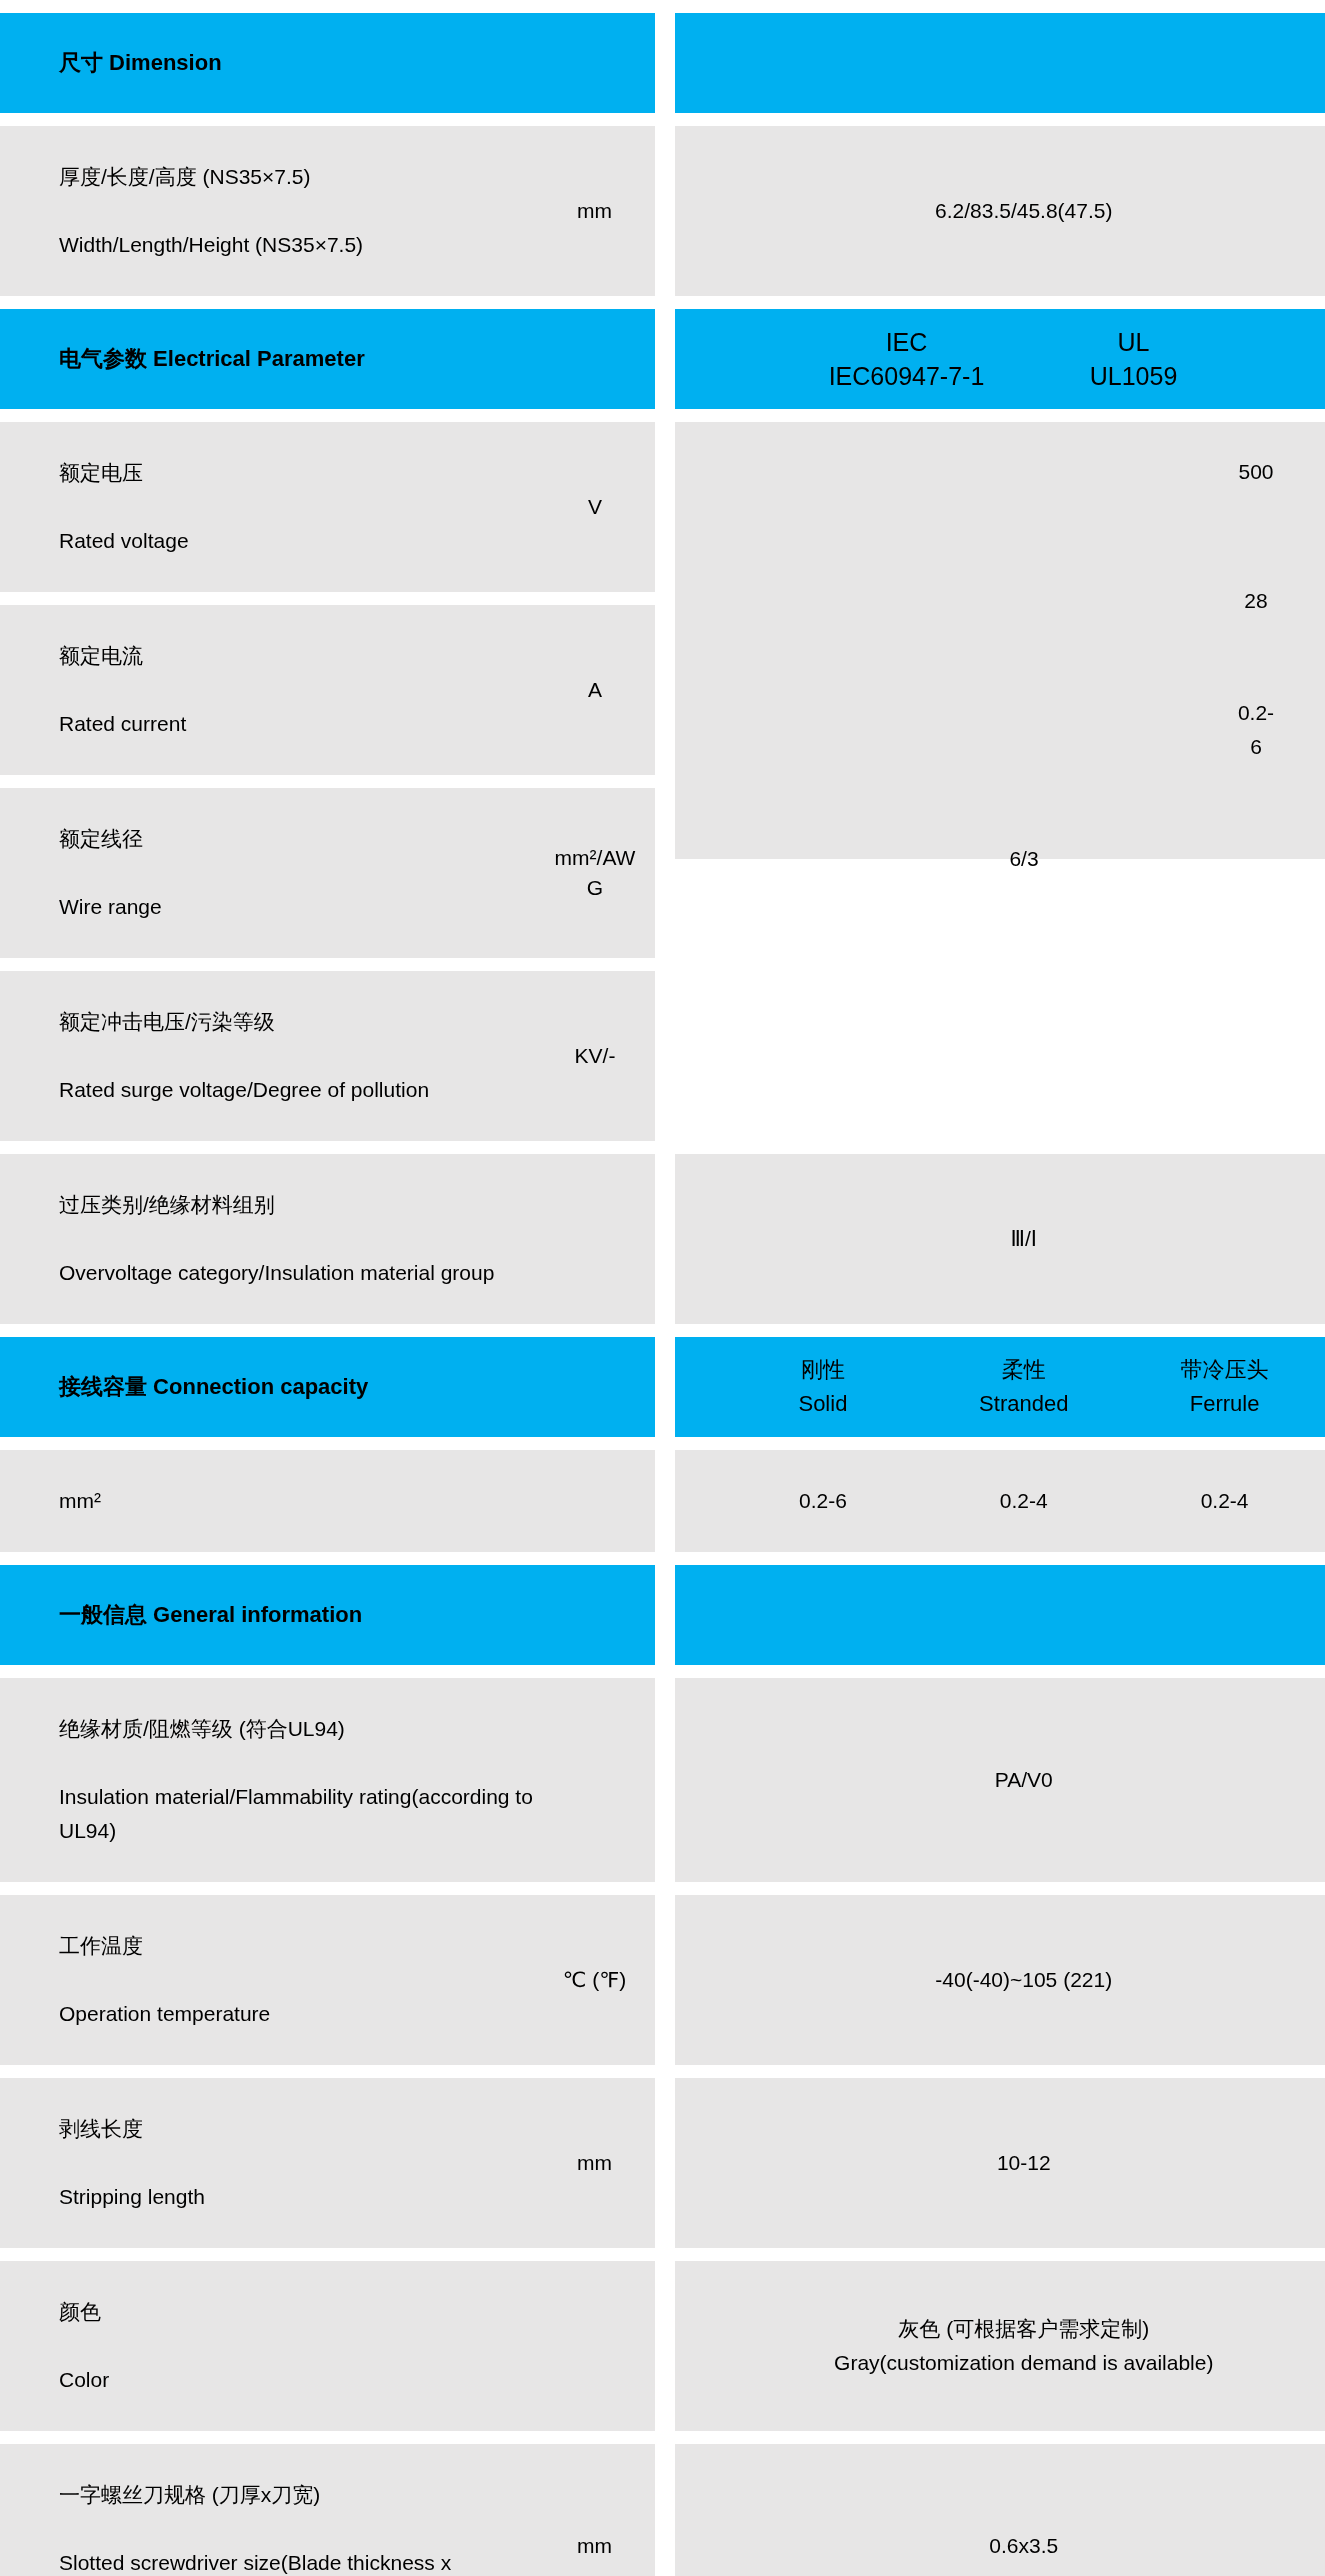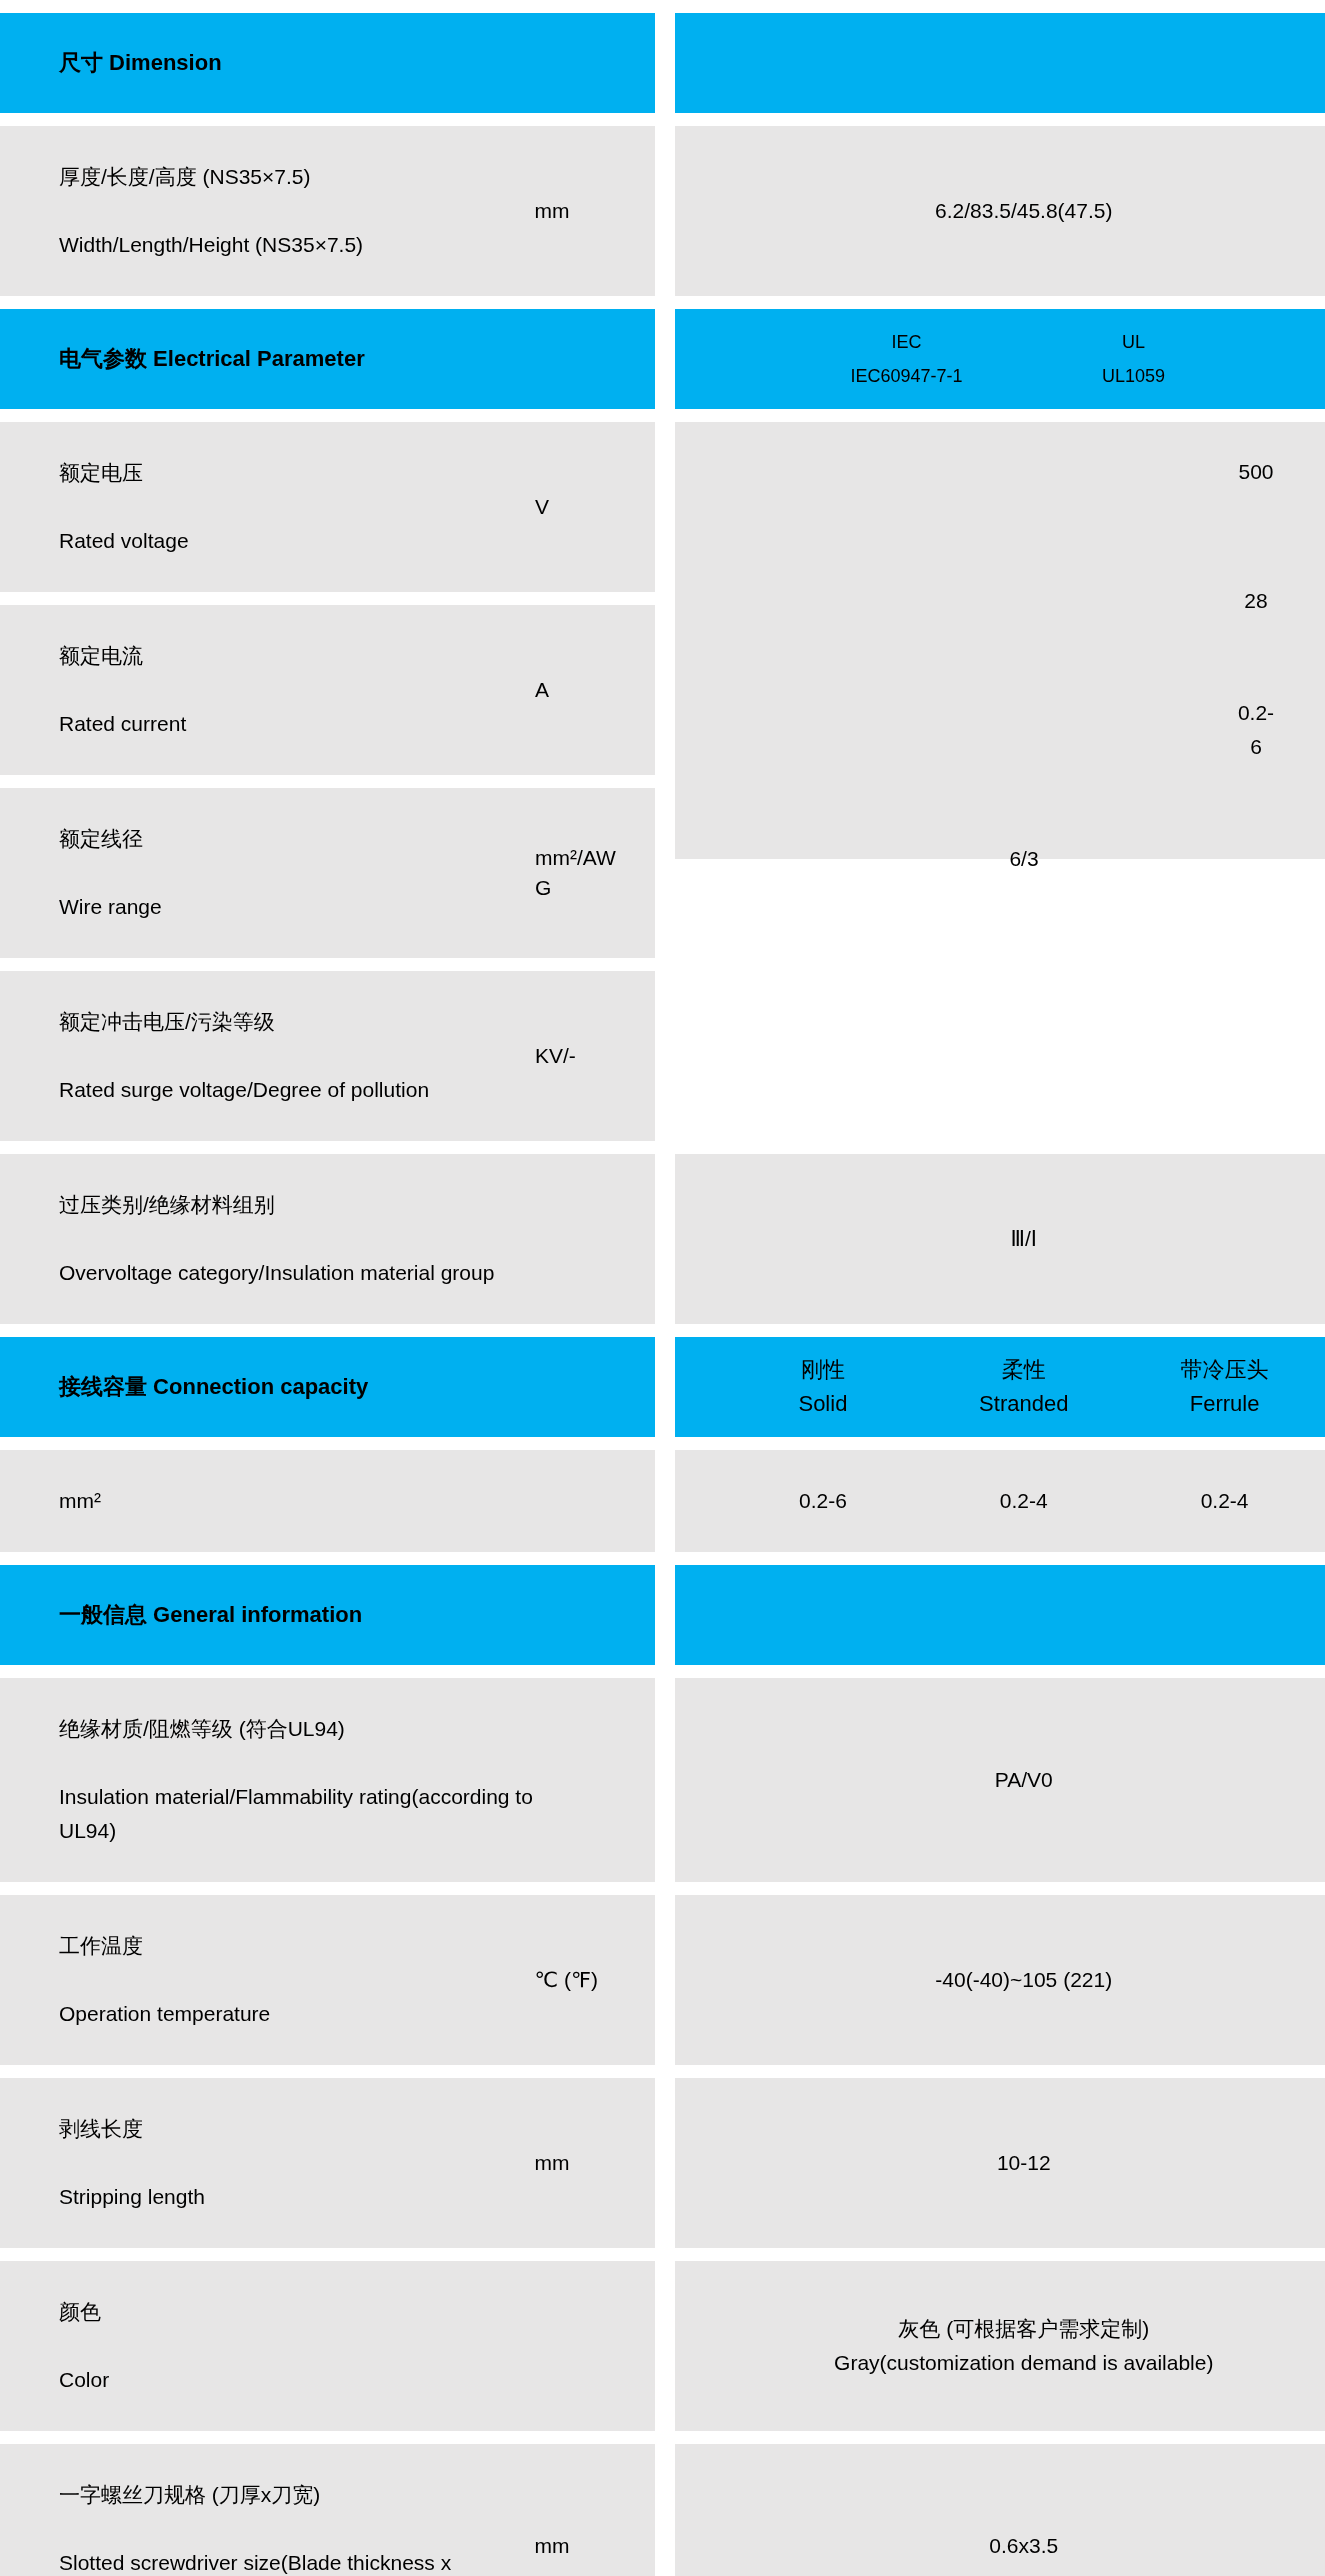--- a/index.html
+++ b/index.html
@@ -16,32 +16,32 @@
   }
   .page{width:1325px;padding-top:13px;display:flex;flex-direction:column;gap:13px;}
   .band{display:flex;gap:var(--gapw);}
   .cell{background:var(--row);min-height:100px;display:flex;align-items:center;padding-left:48px;}
   .cell.l{width:655px;}
   .cell.r{width:651px;justify-content:center;text-align:center;}
   .cell.head{background:var(--accent);font-weight:700;font-size:22px;}
   .cell.head .title{padding-left:11px;}
   .cell.tall{min-height:114px;}
   .label{flex:1;padding-left:11px;line-height:34px;white-space:pre-line;}
-  .unit{width:120px;line-height:30px;white-space:pre-line;}
+  .unit{width:120px;text-align:center;line-height:30px;white-space:pre-line;}
   .val{line-height:34px;white-space:pre-line;}
   
   .lstack{display:flex;flex-direction:column;gap:13px;width:655px;border-radius:7px;}
   .cell.r.merged{height:437px;flex-direction:column;align-items:center;justify-content:flex-start;gap:29px;}
   .vrow{position:relative;height:100px;flex:0 0 auto;}
   .vrow.center{display:flex;align-items:center;justify-content:center;}
   .pos{position:absolute;top:50%;transform:translate(-50%,-50%);line-height:34px;}
   .pos.a{left:232px;}
   .pos.b{left:459px;}
   .rel{position:relative;}
-  .stdcol{position:absolute;top:50%;transform:translate(-50%,-50%);text-align:center;line-height:34px;font-weight:700;font-size:18px;}
+  .stdcol{position:absolute;top:50%;transform:translate(-50%,-50%);text-align:center;line-height:34px;font-weight:700;font-size:25px;}
   .stdcol.a{left:232px;}
   .stdcol.b{left:459px;}
   .cell.head .stdcol{font-weight:400;}
   .grid3{display:grid;grid-template-columns:repeat(3,1fr);align-items:center;justify-items:center;width:651px;}
   .ccol{text-align:center;line-height:34px;font-weight:400;}
 </style>
 </head>
 <body>
 
 <div class="page">

